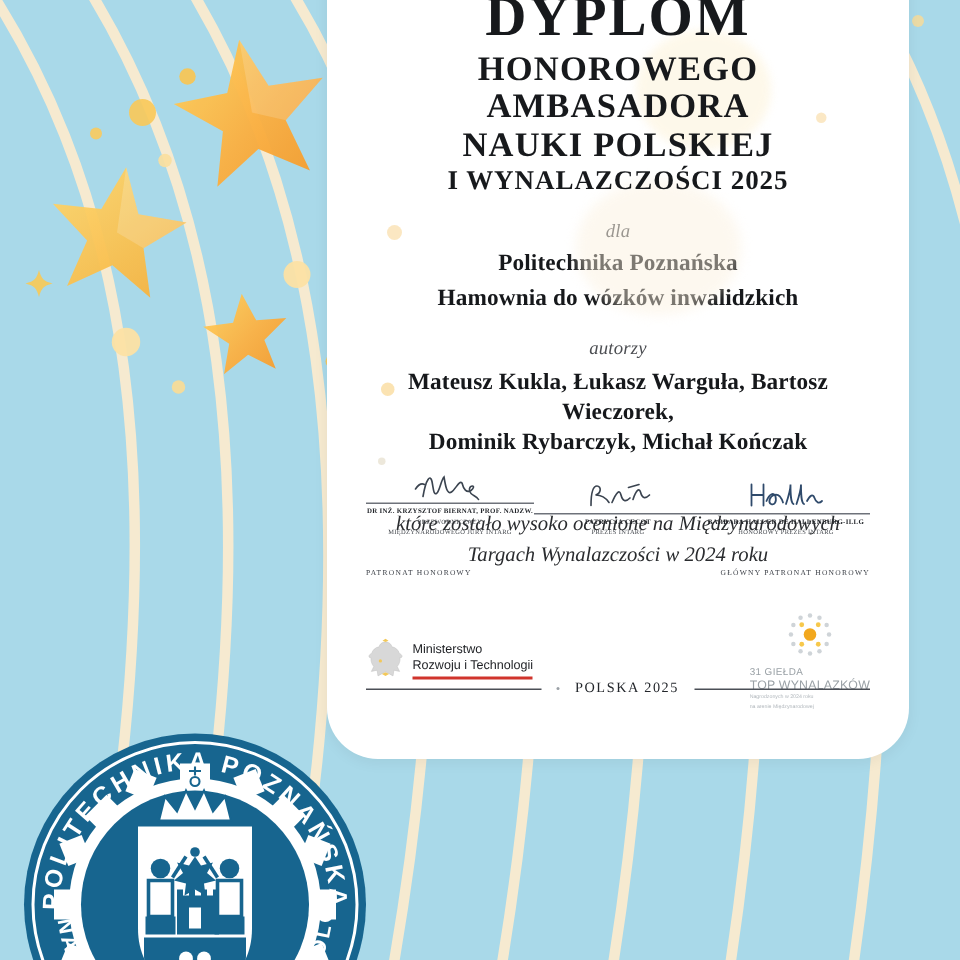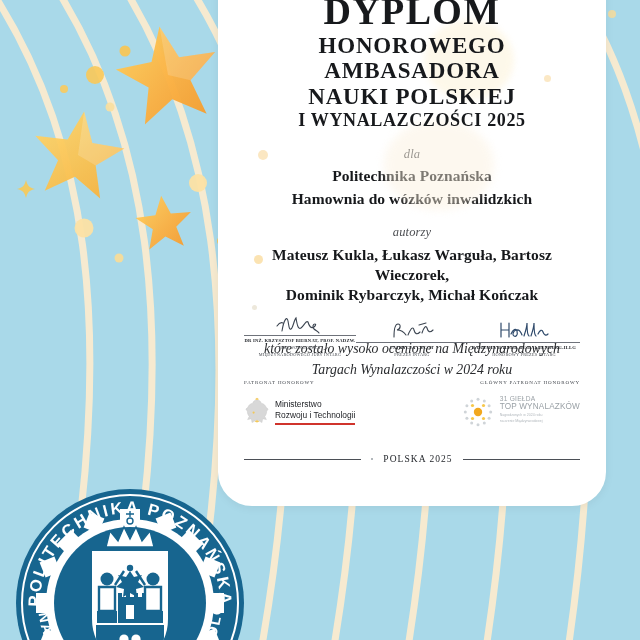--- a/index.html
+++ b/index.html
@@ -94,29 +94,29 @@
     text-transform:uppercase; line-height:1.55;
   }
 
   
   .patron-head {
     position:absolute; top:420px; left:0; right:0;
     display:flex; justify-content:space-between;
     font-size:5px; letter-spacing:.17em; color:#3f434a; text-transform:uppercase;
   }
   .logos {
-    position:absolute; top:428px; left:0; right:0; height:48px;
+    position:absolute; top:456px; left:0; right:0; height:48px;
     display:flex; justify-content:space-between; align-items:center;
   }
   .logo-min { display:flex; align-items:center; gap:5px; }
   .min-text { font-family:"Liberation Sans", sans-serif; }
   .min-t1, .min-t2 { font-size:8.4px; color:#1d1f23; line-height:1.3; font-weight:400; }
   .min-bar { height:1.6px; background:#d0342c; margin-top:2px; width:100%; }
 
-  .logo-gielda { display:flex; align-items:flex-start; gap:5px; }
+  .logo-gielda { display:flex; align-items:center; gap:5px;flex-direction:column; }
   .gielda-txt { font-family:"Liberation Sans", sans-serif; color:#8d9499; }
   .g1 { font-size:6.6px; letter-spacing:.04em; color:#9aa1a6;}
   .g2 { font-size:8.2px; letter-spacing:.02em; color:#9aa1a6; }
   .g3 { font-size:3.5px; color:#b2b8bd; line-height:1.45; margin-top:1.5px;}
 
   .logo-wipo { text-align:center; font-family:"Liberation Sans", sans-serif; }
   .wipo-word { font-size:9px; letter-spacing:.22em; color:#7d868d; font-weight:700; margin-top:2px;}
   .wipo-sub { font-size:2.7px; letter-spacing:.09em; color:#98a0a6; line-height:1.55; margin-top:1px;}
 
   

